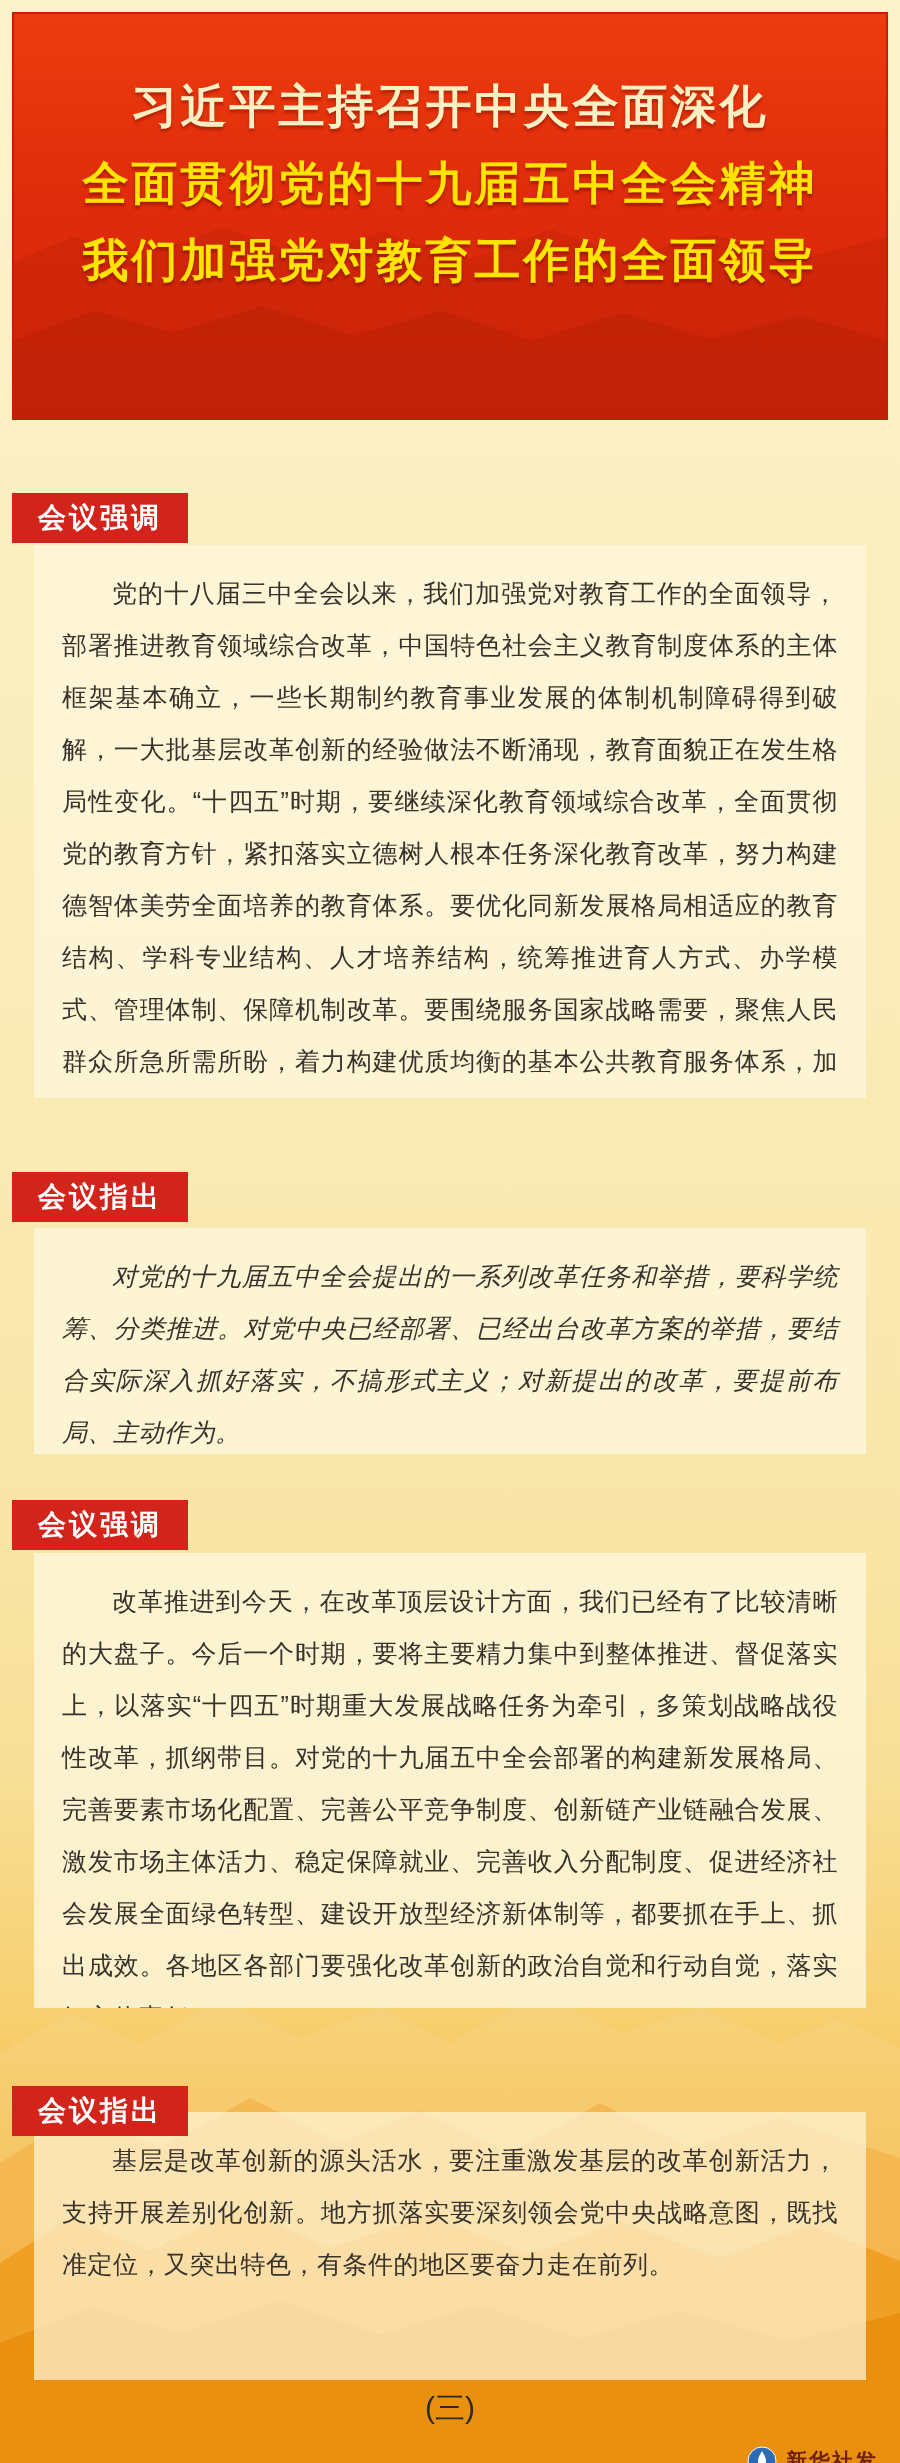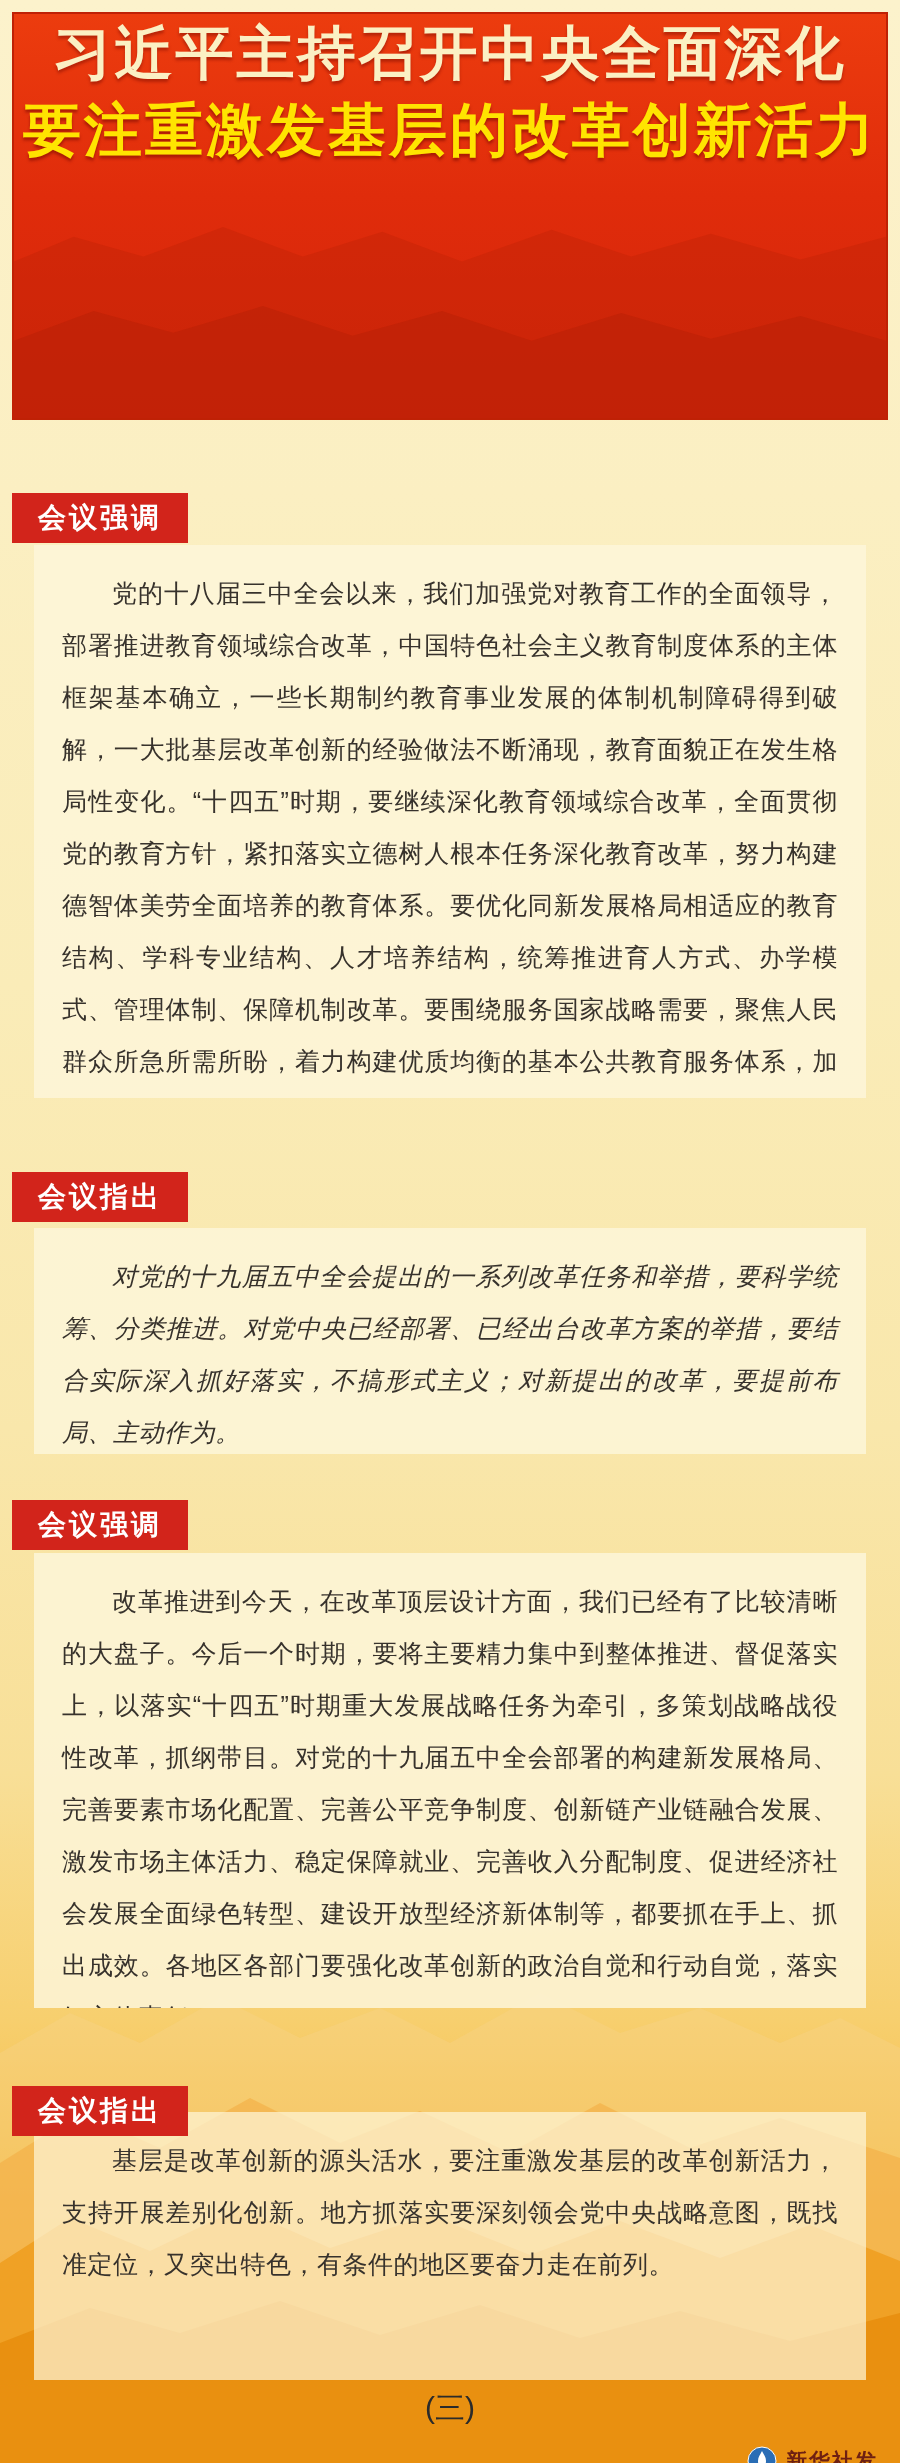--- a/index.html
+++ b/index.html
@@ -13,22 +13,22 @@
   .page{position:absolute;inset:0;}
   
   .bottom-mountains{position:absolute;left:0;bottom:0;width:900px;height:600px;z-index:0;}
   
   .banner{
     position:absolute;left:12px;top:12px;width:876px;height:408px;box-sizing:border-box;
     background:linear-gradient(180deg,#ec3c0e 0%,#e02c0b 45%,#d3240a 100%);
     border:2px solid #bf2105;z-index:1;overflow:hidden;
   }
   .banner-mountains{position:absolute;left:0;bottom:0;width:100%;height:100%;}
-  .banner-text{position:relative;text-align:center;line-height:77px;
-    font-weight:bold;font-size:58px;letter-spacing:3px;}
+  .banner-text{position:relative;text-align:center;padding-top:54px;line-height:77px;
+    font-weight:bold;font-size:46px;letter-spacing:3px;}
   .t-cream{color:#fbf0c4;text-shadow:0 3px 3px rgba(120,10,0,.45);}
   .t-yellow{color:#ffe400;text-shadow:0 3px 3px rgba(120,10,0,.55);}
   
   .badge{
     position:absolute;left:12px;width:176px;height:50px;z-index:3;
     background:#d2241b;color:#ffffff;font-weight:bold;font-size:28px;letter-spacing:3px;
     display:flex;align-items:center;justify-content:center;
   }
   .box{
     position:absolute;left:34px;width:832px;box-sizing:border-box;z-index:2;
@@ -60,21 +60,22 @@
     <path d="M0,480 L90,445 180,470 280,438 380,472 480,442 580,475 680,448 790,478 900,450 L900,600 0,600 Z" fill="#e88e0e" opacity="0.9"></path>
   </svg>
 
   <div class="banner">
     <svg class="banner-mountains" viewBox="0 0 876 408" preserveAspectRatio="none" aria-hidden="true">
       <path d="M0,250 L60,225 130,245 210,215 290,245 370,220 450,250 540,218 620,245 700,222 790,248 876,225 L876,408 0,408 Z" fill="#c32306" opacity="0.45"></path>
       <path d="M0,330 L80,300 160,322 250,295 340,325 430,300 520,330 610,302 700,328 790,305 876,330 L876,408 0,408 Z" fill="#b81f05" opacity="0.5"></path>
     </svg>
     <div class="banner-text">
       <div class="t-cream">习近平主持召开中央全面深化</div>
-      <div class="t-yellow">要注重激发基层的改革创新活力</div>
+      <div class="t-yellow">全面贯彻党的十九届五中全会精神</div>
+      <div class="t-yellow">我们加强党对教育工作的全面领导</div>
     </div>
   </div>
 
   <div class="badge" id="badge1">会议强调</div>
   <div class="box" id="box1">
     <p>党的十八届三中全会以来，我们加强党对教育工作的全面领导，部署推进教育领域综合改革，中国特色社会主义教育制度体系的主体框架基本确立，一些长期制约教育事业发展的体制机制障碍得到破解，一大批基层改革创新的经验做法不断涌现，教育面貌正在发生格局性变化。“十四五”时期，要继续深化教育领域综合改革，全面贯彻党的教育方针，紧扣落实立德树人根本任务深化教育改革，努力构建德智体美劳全面培养的教育体系。要优化同新发展格局相适应的教育结构、学科专业结构、人才培养结构，统筹推进育人方式、办学模式、管理体制、保障机制改革。要围绕服务国家战略需要，聚焦人民群众所急所需所盼，着力构建优质均衡的基本公共教育服务体系，加快缩小区域、城乡差距。</p>
   </div>
 
   <div class="badge" id="badge2">会议指出</div>
   <div class="box" id="box2">

